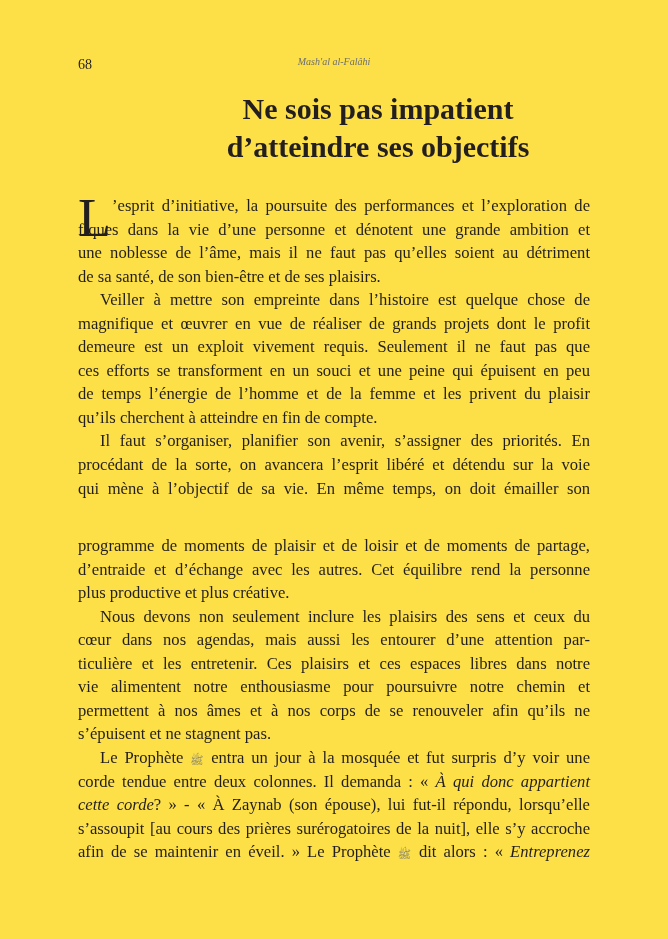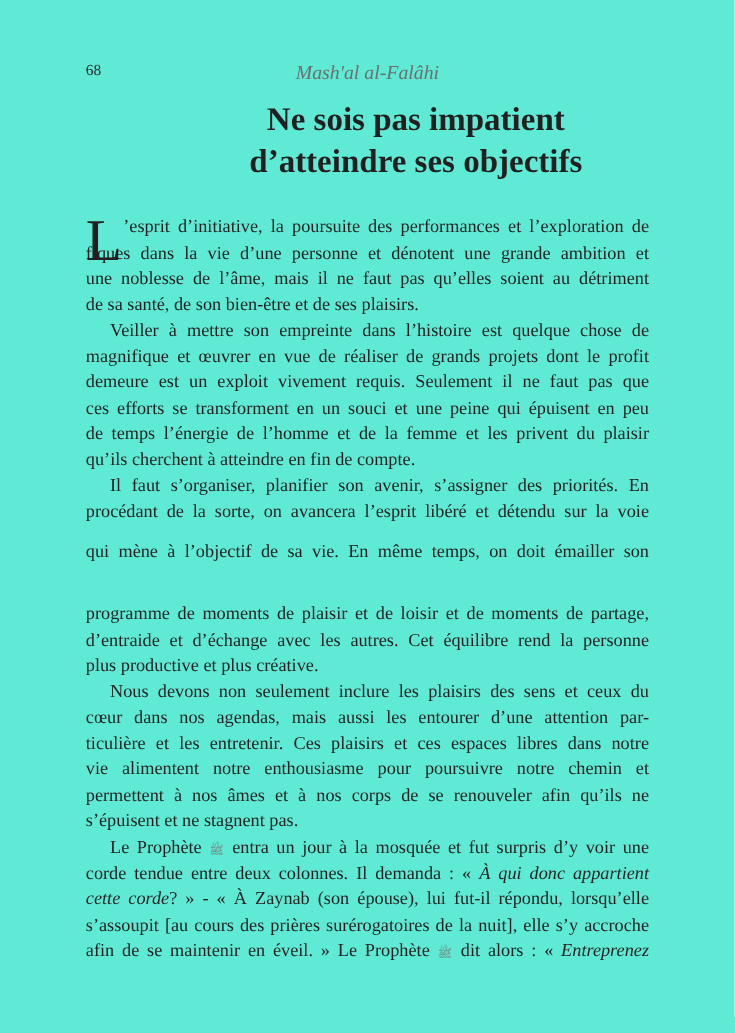--- a/index.html
+++ b/index.html
@@ -1,21 +1,21 @@
 <!DOCTYPE html>
 <html><head>
 <meta charset="utf-8">
 <style>
   html, body { margin: 0; padding: 0; background: #ffffff; }
   body { width: 668px; height: 939px; position: relative; overflow: hidden;
          font-family: "Liberation Serif", "DejaVu Serif", serif; color: #231f20; }
-  .page { position: absolute; left: 0; top: 0; width: 668px; height: 939px; background: #5eead4; }
+  .page { position: absolute; left: 0; top: 0; width: 668px; height: 939px; background: #fde047; }
   .folio { position: absolute; left: 78px; top: 57px; font-size: 14px; color: #231f20; }
   .running-head { position: absolute; left: 0; width: 668px; top: 56px; text-align: center;
-                  font-style: italic; font-size: 18px; color: #6d6e70; }
+                  font-style: italic; font-size: 10px; color: #6d6e70; }
   .title { position: absolute; left: 0; width: 668px; top: 90px; text-align: center;
            font-weight: bold; font-size: 30px; line-height: 38px; color: #231f20; padding-left: 44px; }
   .body { position: absolute; left: 78px; top: 194px; width: 512px; font-size: 16.6px; line-height: 23.55px; }
   .line { display: block; height: 23.55px; white-space: nowrap; text-align: justify; text-align-last: justify; }
   .line.last { text-align-last: left; }
   .line.indent { padding-left: 22px; }
   .para { margin-bottom: 0; }
   .para + .para { margin-top: 0; }
   .dropcap { position: absolute; left: 0; top: 0; font-size: 54px; line-height: 48px; color: #231f20; }
   .dc-line { padding-left: 34px; }
@@ -49,21 +49,21 @@
       <span class="line" style="word-spacing: 0px;">magnifique et œuvrer en vue de réaliser de grands projets dont le profit</span>
       <span class="line" style="word-spacing: 0px;">demeure est un exploit vivement requis. Seulement il ne faut pas que</span>
       <span class="line" style="word-spacing: 0px;">ces efforts se transforment en un souci et une peine qui épuisent en peu</span>
       <span class="line" style="word-spacing: 0px;">de temps l’énergie de l’homme et de la femme et les privent du plaisir</span>
       <span class="line last">qu’ils cherchent à atteindre en fin de compte.</span>
     </div>
 
     <div class="para">
       <span class="line indent" style="word-spacing: 0px;">Il faut s’organiser, planifier son avenir, s’assigner des priorités. En</span>
       <span class="line" style="word-spacing: 0px;">procédant de la sorte, on avancera l’esprit libéré et détendu sur la voie</span>
-      <span class="line" style="word-spacing: 0px; margin-top: 12px;">qui mène à l’objectif de sa vie. En même temps, on doit émailler son</span>
+      <span class="line" style="word-spacing: 0px;">qui mène à l’objectif de sa vie. En même temps, on doit émailler son</span>
       <span class="line" style="word-spacing: 0px; margin-top: 34px;">programme de moments de plaisir et de loisir et de moments de partage,</span>
       <span class="line" style="word-spacing: 0px;">d’entraide et d’échange avec les autres. Cet équilibre rend la personne</span>
       <span class="line last">plus productive et plus créative.</span>
     </div>
 
     <div class="para">
       <span class="line indent" style="word-spacing: 0px;">Nous devons non seulement inclure les plaisirs des sens et ceux du</span>
       <span class="line" style="word-spacing: 0px;">cœur dans nos agendas, mais aussi les entourer d’une attention par-</span>
       <span class="line" style="word-spacing: 0px;">ticulière et les entretenir. Ces plaisirs et ces espaces libres dans notre</span>
       <span class="line" style="word-spacing: 0px;">vie alimentent notre enthousiasme pour poursuivre notre chemin et</span>

